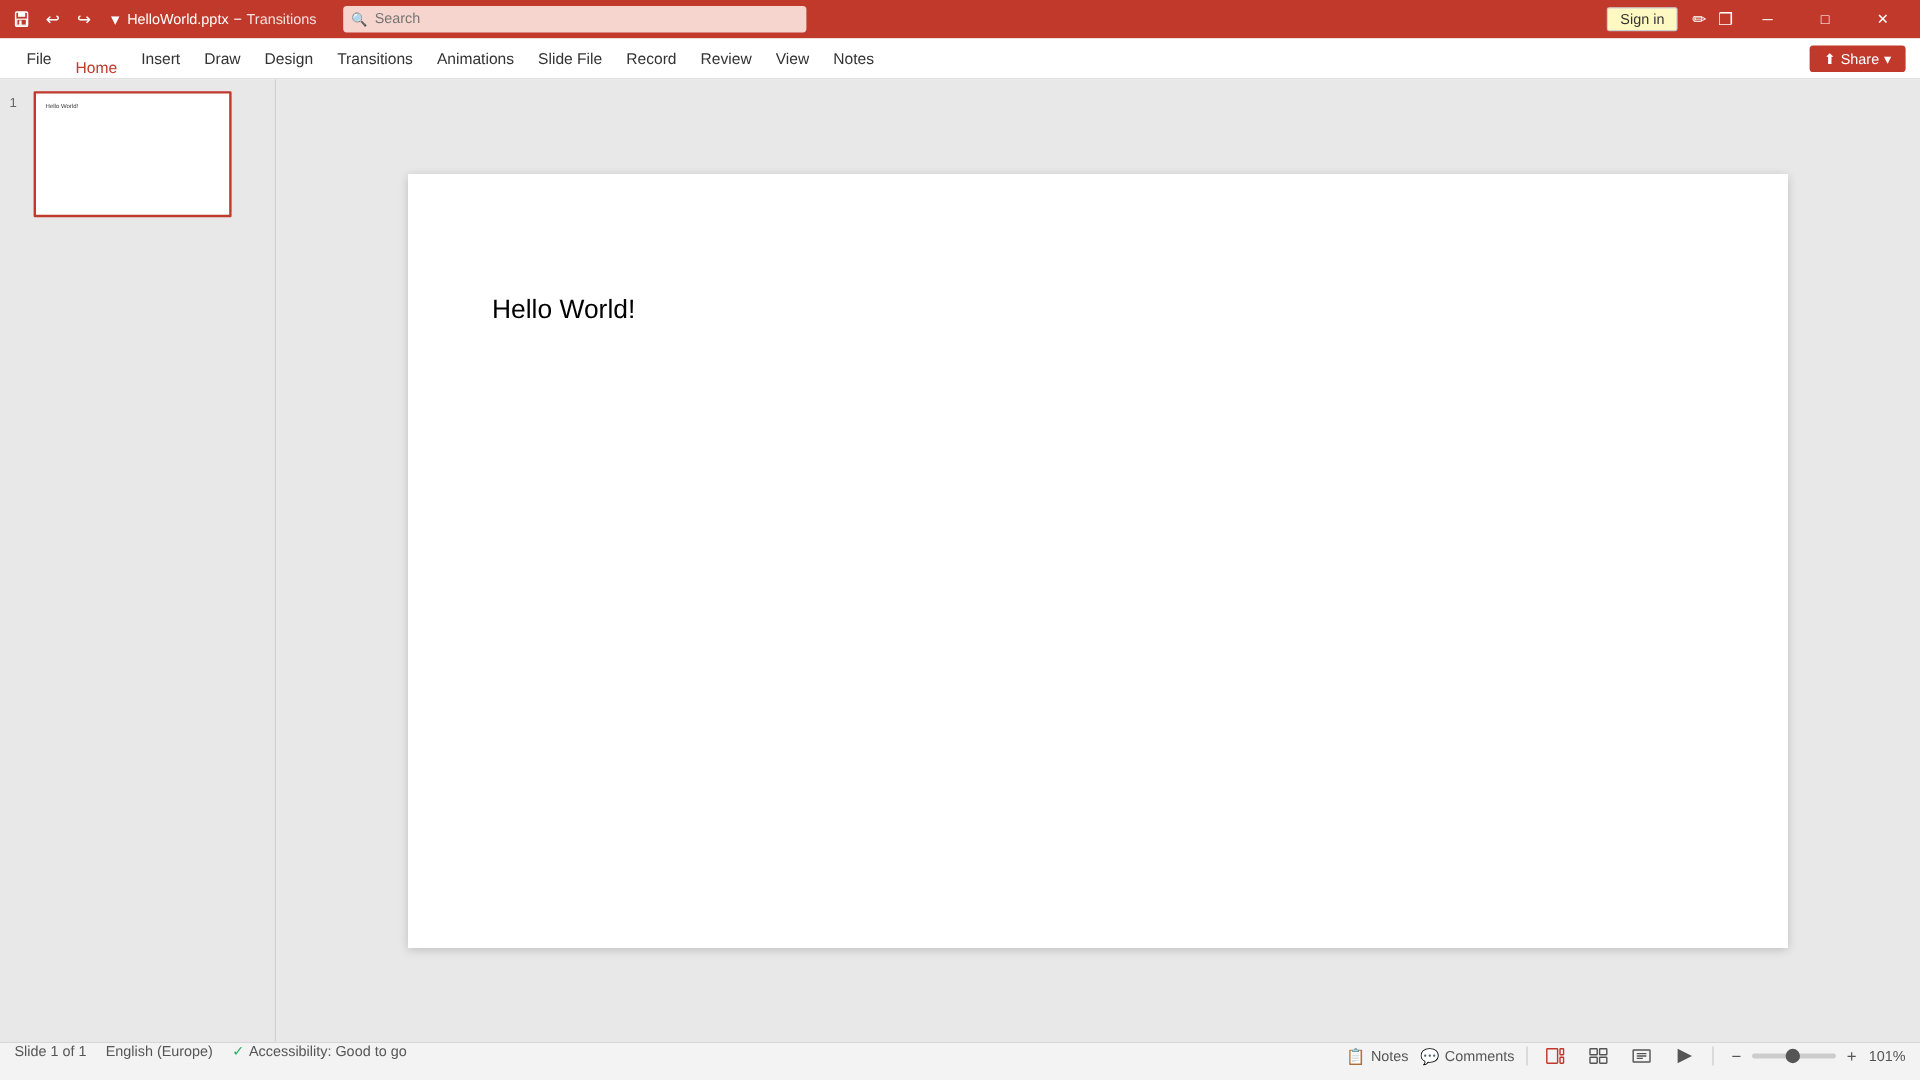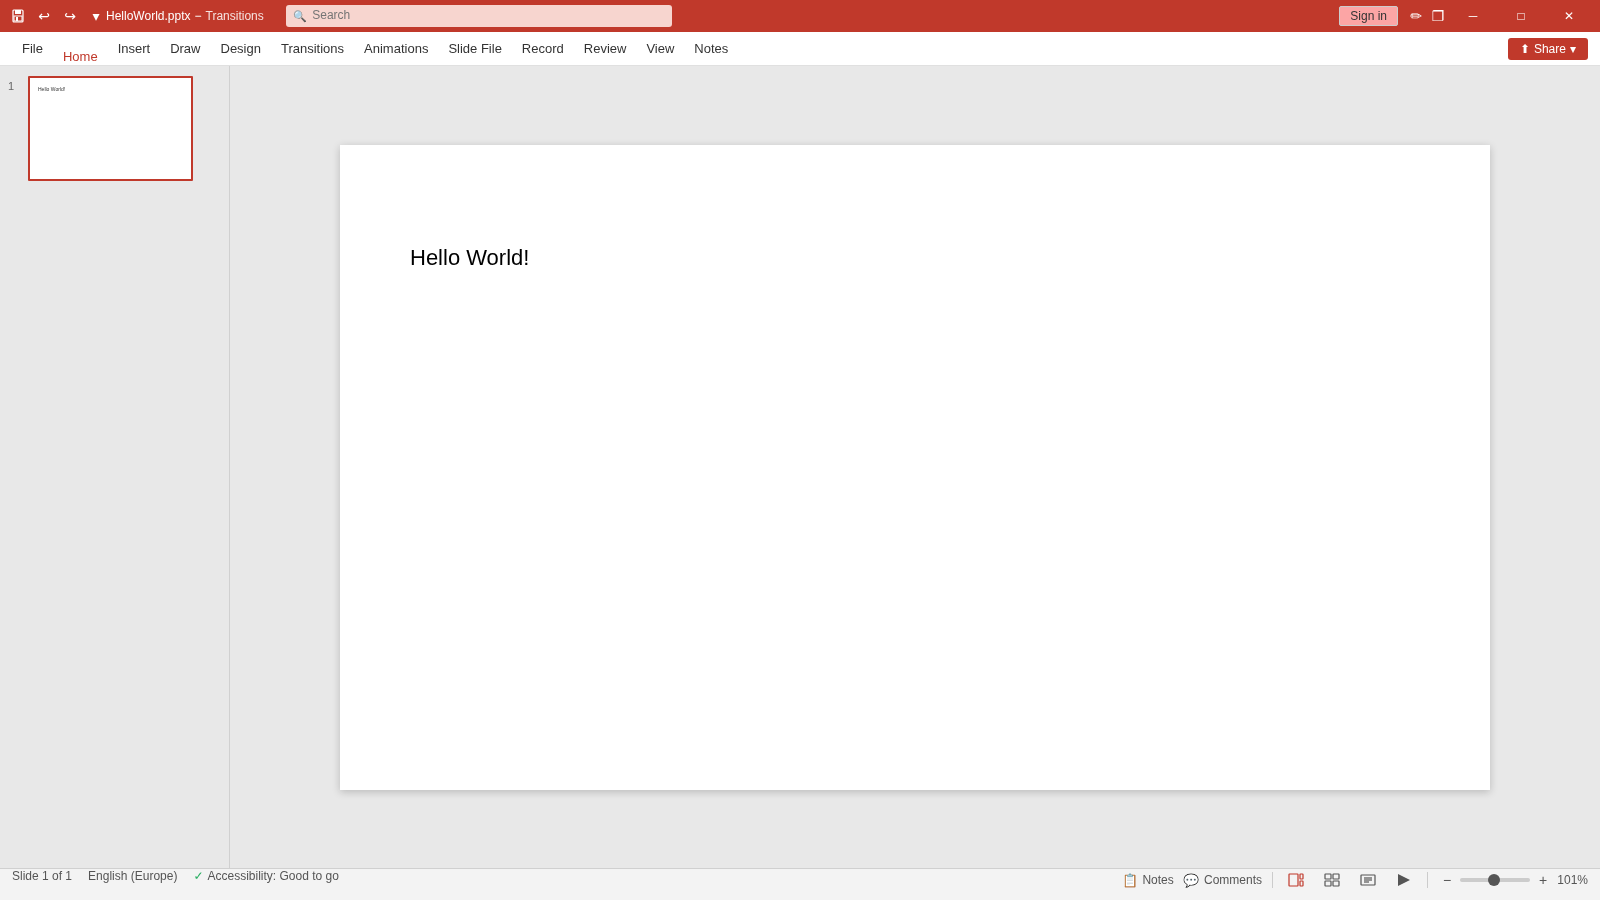--- a/index.html
+++ b/index.html
@@ -58,21 +58,21 @@
     }
     .search-wrapper .search-icon-inner {
       position: absolute;
       left: 7px;
       font-size: 11px;
       color: #888;
       z-index: 1;
       pointer-events: none;
     }
     #title-bar .sign-in-btn {
-      background: #fca5a5;
+      background: #fef9c3;
       color: #333;
       border: 1px solid #ccc;
       padding: 2px 10px;
       font-size: 12px;
       border-radius: 2px;
       cursor: pointer;
       margin-left: 10px;
     }
     #title-bar .window-controls-right {
       display: flex;

